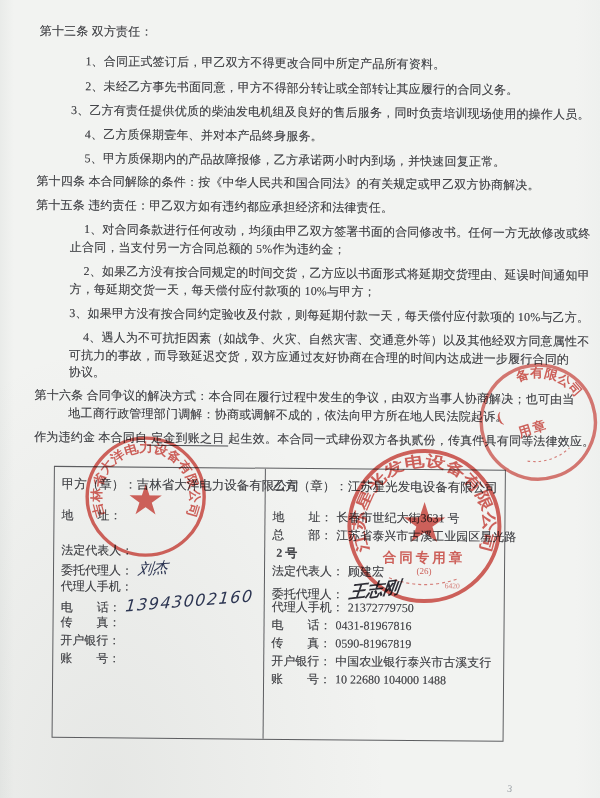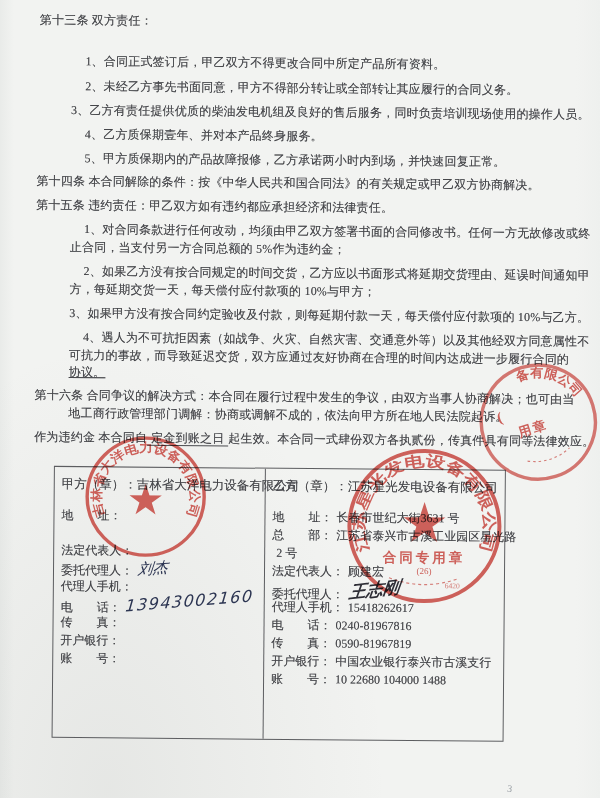--- a/index.html
+++ b/index.html
@@ -23,53 +23,53 @@
     border:1px solid #5c5d60;display:flex;background:transparent;
   }
   .cell{box-sizing:border-box;padding:9px 7px 0 7px;color:#45464a;}
   .cell-a{width:211px;border-right:1px solid #5c5d60;}
   .cell-b{flex:1;}
   .cell-title{font-size:12.5px;margin-bottom:14px;white-space:nowrap;text-shadow:0 0 0.5px rgba(70,70,75,0.55);}
   .trow{display:flex;align-items:baseline;height:18px;font-size:12px;white-space:nowrap;text-shadow:0 0 0.5px rgba(70,70,75,0.55);}
   .trow .lbl{white-space:pre;}
   .trow .val{margin-left:4px;white-space:pre;}
   .gap35{margin-top:17px;}
-  .ind{margin-left:26px;}
+  .ind{margin-left:26px;font-weight:bold;}
   .hand{
     font-family:"DejaVu Sans",sans-serif;font-style:italic;display:inline-block;
     transform:rotate(-5deg) skewX(-10deg);transform-origin:left bottom;
     color:#2c3552;font-size:15px;text-shadow:none;
   }
   .hand.big{font-size:16px;letter-spacing:1.5px;}
   .hand.sig{font-size:17px;font-weight:bold;color:#2e2e36;transform:rotate(-7deg) skewX(-14deg);}
   .stamp{position:absolute;mix-blend-mode:multiply;opacity:0.84;color:#c5433c;}
   .stamp text{fill:#c5433c;font-family:"Liberation Serif","DejaVu Serif",serif;}
   .pgnum{position:absolute;left:514px;top:781px;font-size:10px;color:#9ba0a6;transform:rotate(8deg);}
 </style>
 </head>
 <body>
 
 <div class="content">
 
-  <div class="line" style="left:40px;top:14px;">第十三条 双方责任：</div>
+  <div class="line" style="left:40px;top:25px;">第十三条 双方责任：</div>
   <div class="line" style="left:86px;top:55px;">1、合同正式签订后，甲乙双方不得更改合同中所定产品所有资料。</div>
   <div class="line" style="left:86px;top:80px;">2、未经乙方事先书面同意，甲方不得部分转让或全部转让其应履行的合同义务。</div>
   <div class="line" style="left:72px;top:104px;">3、乙方有责任提供优质的柴油发电机组及良好的售后服务，同时负责培训现场使用的操作人员。</div>
   <div class="line" style="left:86px;top:128px;">4、乙方质保期壹年、并对本产品终身服务。</div>
   <div class="line" style="left:86px;top:152px;">5、甲方质保期内的产品故障报修，乙方承诺两小时内到场，并快速回复正常。</div>
   <div class="line" style="left:38px;top:175px;">第十四条 本合同解除的条件：按《中华人民共和国合同法》的有关规定或甲乙双方协商解决。</div>
   <div class="line" style="left:38px;top:199px;">第十五条 违约责任：甲乙双方如有违约都应承担经济和法律责任。</div>
   <div class="line" style="left:86px;top:223px;">1、对合同条款进行任何改动，均须由甲乙双方签署书面的合同修改书。任何一方无故修改或终</div>
   <div class="line" style="left:72px;top:241px;">止合同，当支付另一方合同总额的 5%作为违约金；</div>
   <div class="line" style="left:86px;top:265px;">2、如果乙方没有按合同规定的时间交货，乙方应以书面形式将延期交货理由、延误时间通知甲</div>
   <div class="line" style="left:72px;top:283px;">方，每延期交货一天，每天偿付应付款项的 10%与甲方；</div>
   <div class="line" style="left:72px;top:307px;">3、如果甲方没有按合同约定验收及付款，则每延期付款一天，每天偿付应付款项的 10%与乙方。</div>
   <div class="line" style="left:86px;top:331px;">4、遇人为不可抗拒因素（如战争、火灾、自然灾害、交通意外等）以及其他经双方同意属性不</div>
   <div class="line" style="left:72px;top:349px;">可抗力的事故，而导致延迟交货，双方应通过友好协商在合理的时间内达成进一步履行合同的</div>
-  <div class="line" style="left:72px;top:366px;text-decoration:underline;">协议。</div>
+  <div class="line" style="left:72px;top:366px;">协议。</div>
   <div class="line" style="left:38px;top:389px;">第十六条 合同争议的解决方式：本合同在履行过程中发生的争议，由双方当事人协商解决；也可由当</div>
   <div class="line" style="left:72px;top:407px;">地工商行政管理部门调解：协商或调解不成的，依法向甲方所在地人民法院起诉。</div>
   <div class="line" style="left:38px;top:431px;">
     <span>作为违约金 本合同自</span><span class="u">定金到账之日</span><span>起生效。本合同一式肆份双方各执贰份，传真件具有同等法律效应。</span>
   </div>
 
   <div class="ctable">
     <div class="cell cell-a">
       <div class="cell-title">甲方（章）：吉林省大洋电力设备有限公司</div>
       <div class="trow">
@@ -115,25 +115,25 @@
       <div class="trow">
           <span class="lbl">法定代表人：</span>
           <span class="val">顾建宏</span>
         </div>
       <div class="trow">
           <span class="lbl">委托代理人：</span>
           <span class="val hand sig">王志刚</span>
         </div>
       <div class="trow">
           <span class="lbl">代理人手机：</span>
-          <span class="val">15418262617</span>
+          <span class="val">21372779750</span>
         </div>
       <div class="trow">
           <span class="lbl">电　　话：</span>
-          <span class="val">0240-81967816</span>
+          <span class="val">0431-81967816</span>
         </div>
       <div class="trow">
           <span class="lbl">传　　真：</span>
           <span class="val">0590-81967819</span>
         </div>
       <div class="trow">
           <span class="lbl">开户银行：</span>
           <span class="val">中国农业银行泰兴市古溪支行</span>
         </div>
       <div class="trow">

